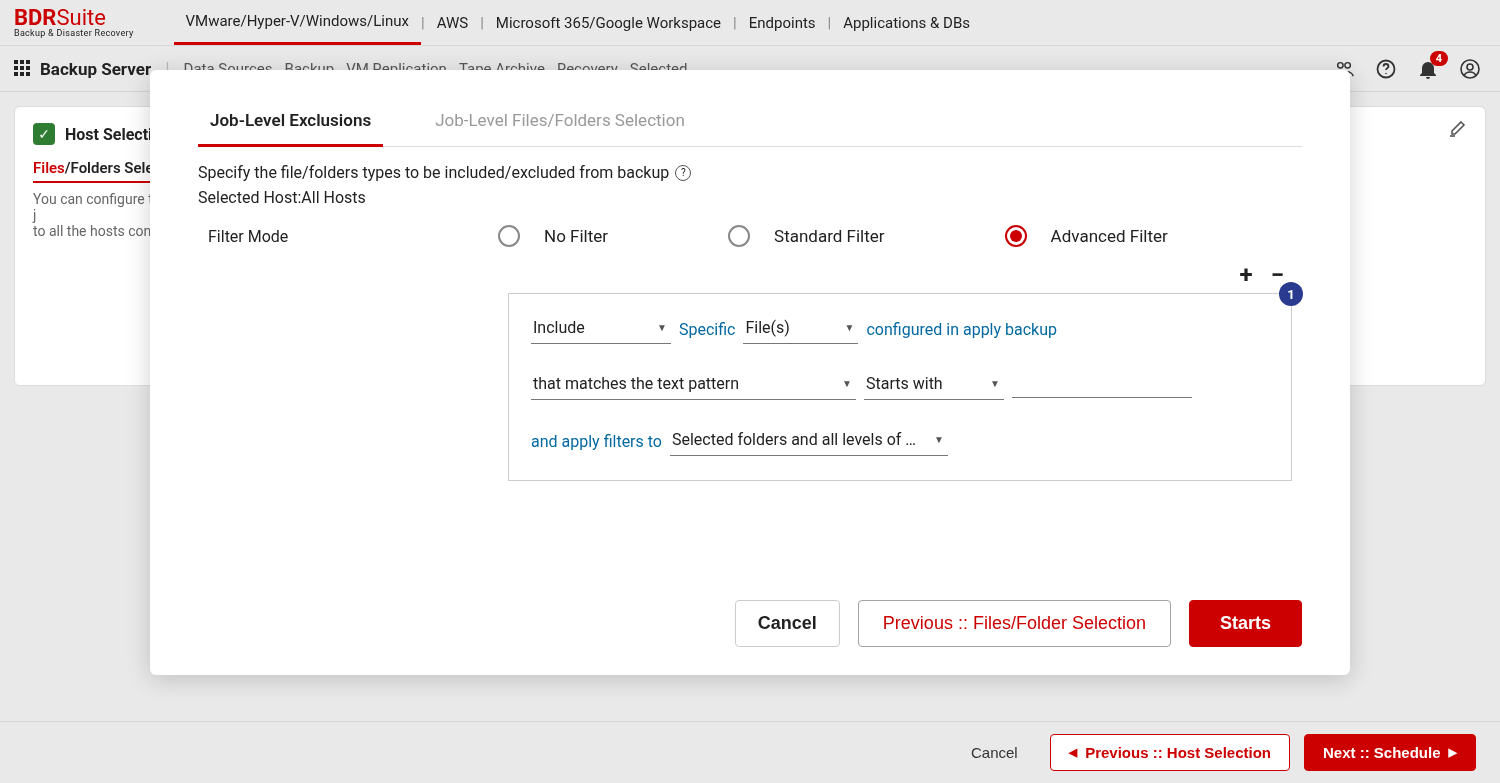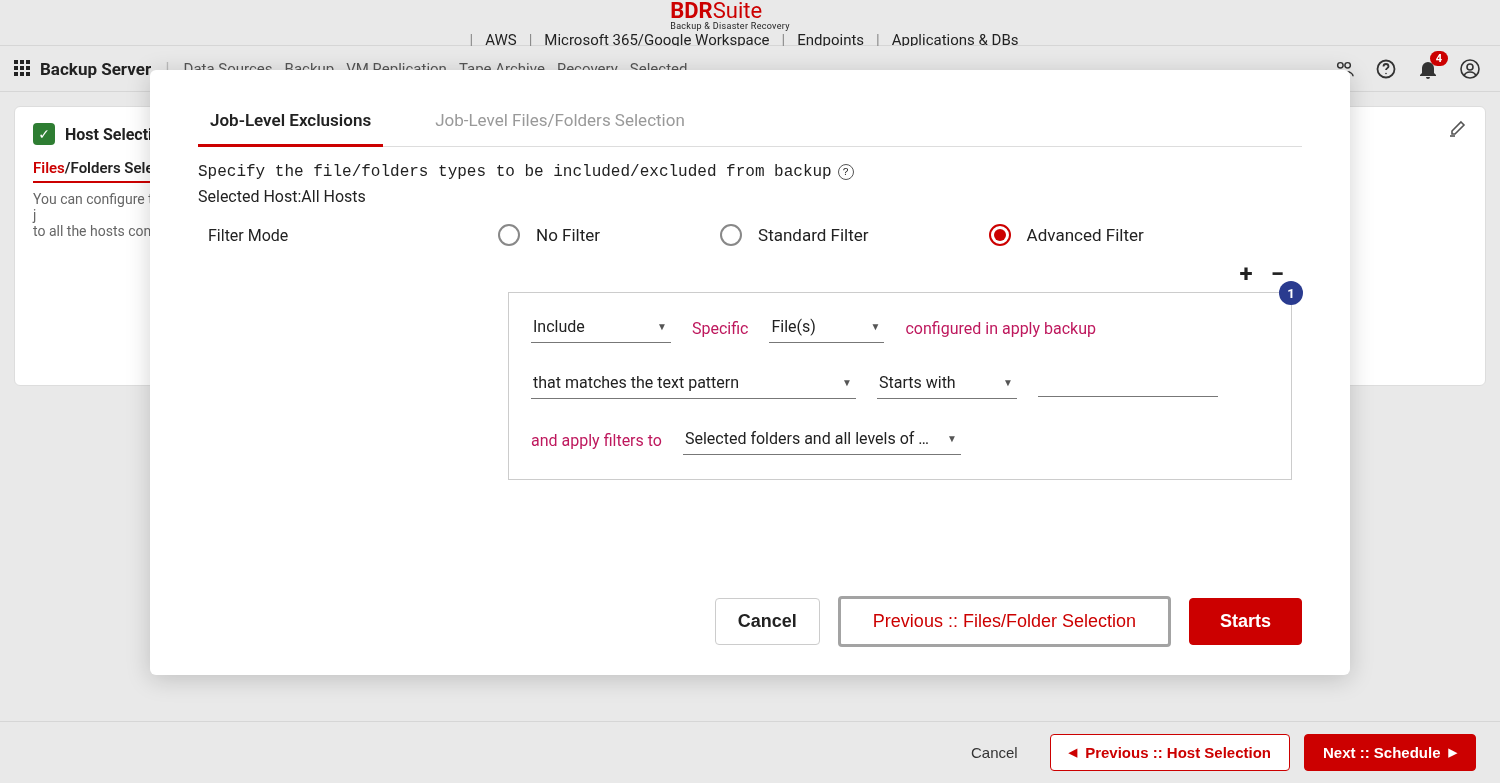--- a/index.html
+++ b/index.html
@@ -1,19 +1,19 @@
 <!DOCTYPE html>
 <html><head>
 <meta charset="utf-8">
 <style>
   * { box-sizing: border-box; margin: 0; padding: 0; }
   body { font-family: -apple-system, "Segoe UI", Roboto, "Helvetica Neue", Arial, sans-serif; background: #e9e9e9; color: #222; width: 1500px; height: 783px; overflow: hidden; position: relative; font-size: 15px; }
 
   
-  .topbar { display: flex; align-items: center; height: 46px; padding: 0 14px; background: #e9e9e9; border-bottom: 1px solid #d6d6d6; flex-direction: column; }
+  .topbar { display: flex; align-items: center; height: 46px; padding: 0 14px; background: #e9e9e9; border-bottom: 1px solid #d6d6d6; }
   .logo { display: flex; flex-direction: column; line-height: 1; margin-right: 40px; }
   .logo-main { font-size: 22px; font-weight: 700; color: #cc0000; letter-spacing: 0; }
   .logo-main .lite { font-weight: 400; }
   .logo-sub { font-size: 9px; color: #222; letter-spacing: 0.3px; }
   .topnav { display: flex; align-items: center; gap: 0; height: 100%; }
   .topnav-item { padding: 0 12px; font-size: 15px; color: #222; height: 100%; display: flex; align-items: center; cursor: pointer; }
   .topnav-item.active { border-bottom: 3px solid #cc0000; }
   .topnav-sep { color: #888; }
 
   
@@ -45,59 +45,60 @@
   .btn-plain { background: transparent; border: none; color: #333; }
   .btn-outline-red { background: #fff; border: 1px solid #cc0000; color: #cc0000; font-weight: 600; }
   .btn-red { background: #cc0000; border: 1px solid #cc0000; color: #fff; font-weight: 600; }
   .chev { font-size: 11px; }
 
   
   .modal { position: absolute; left: 150px; top: 70px; width: 1200px; height: 605px; background: #fff; border-radius: 6px; box-shadow: 0 4px 24px rgba(0,0,0,0.18); padding: 30px 48px 28px 48px; display: flex; flex-direction: column; }
   .modal-tabs { display: flex; gap: 40px; border-bottom: 1px solid #ddd; margin-bottom: 16px; }
   .modal-tab { padding: 10px 12px 14px 12px; font-size: 17px; color: #999; cursor: pointer; }
   .modal-tab.active { color: #222; font-weight: 600; border-bottom: 3px solid #cc0000; margin-bottom: -1px; }
-  .modal-desc { font-size: 16px; color: #222; display: flex; align-items: center; gap: 6px; margin-bottom: 6px; font-family: Liberation Mono, monospace; }
+  .modal-desc { font-size: 16px; color: #222; display: flex; align-items: center; gap: 6px; margin-bottom: 6px; }
   .help-circle { width: 16px; height: 16px; border: 1.5px solid #555; border-radius: 50%; font-size: 10px; display: inline-flex; align-items: center; justify-content: center; cursor: pointer; }
   .modal-sub { font-size: 16px; margin-bottom: 18px; }
 
   .filter-row { display: flex; align-items: center; }
   .filter-label { width: 300px; font-size: 16px; padding-left: 10px; }
   .radios { display: flex; gap: 120px; }
-  .radio { display: flex; align-items: center; gap: 16px; cursor: pointer; font-size: 17px; }
+  .radio { display: flex; align-items: center; gap: 24px; cursor: pointer; font-size: 17px; }
   .radio-circle { width: 22px; height: 22px; border: 2px solid #888; border-radius: 50%; display: flex; align-items: center; justify-content: center; }
   .radio.selected .radio-circle { border-color: #cc0000; }
   .radio.selected .radio-circle::after { content: ""; width: 12px; height: 12px; background: #cc0000; border-radius: 50%; }
 
   .rule-toolbar { display: flex; justify-content: flex-end; gap: 18px; padding: 16px 18px 6px 0; font-size: 24px; font-weight: 700; color: #222; }
   .rule-toolbar span { cursor: pointer; line-height: 1; }
 
   .rule-box { margin-left: 310px; width: 784px; border: 1px solid #ccc; padding: 20px 22px 24px 22px; position: relative; display: flex; flex-direction: column; gap: 26px; }
   .rule-badge { position: absolute; top: -12px; right: -12px; width: 24px; height: 24px; background: #2a3b8f; color: #fff; border-radius: 50%; display: flex; align-items: center; justify-content: center; font-size: 13px; font-weight: 700; }
-  .rule-line { display: flex; align-items: center; gap: 21px; font-size: 16px; }
+  .rule-line { display: flex; align-items: center; gap: 8px; font-size: 16px; }
   .select-like { border: none; border-bottom: 1px solid #777; background: transparent; font-size: 16px; padding: 4px 28px 6px 2px; cursor: pointer; position: relative; display: inline-flex; align-items: center; min-width: 110px; }
   .select-like .caret { position: absolute; right: 4px; font-size: 10px; color: #555; }
-  .static-text { color: #be185d; }
+  .static-text { color: #0369a1; }
   .text-input { border: none; border-bottom: 1px solid #777; background: transparent; height: 26px; width: 180px; font-size: 15px; }
 
   .modal-footer { margin-top: auto; display: flex; justify-content: flex-end; align-items: center; gap: 18px; }
   .btn-outline-grey { background: #fff; border: 1px solid #ccc; color: #222; font-weight: 600; font-size: 18px; padding: 12px 22px; }
-  .btn-outline-red-lg { background: #fff; border: 3px solid #a3a3a3; color: #cc0000; font-weight: 400; font-size: 18px; padding: 12px 32px; }
+  .btn-outline-red-lg { background: #fff; border: 1px solid #a3a3a3; color: #cc0000; font-weight: 400; font-size: 18px; padding: 12px 24px; }
   .btn-red-lg { background: #cc0000; border: 1px solid #cc0000; color: #fff; font-weight: 700; font-size: 18px; padding: 12px 30px; }
 
   svg { display: block; }
 </style>
 </head>
 <body>
 
 <div class="topbar">
   <div class="logo">
     <span class="logo-main"><span>BDR</span><span class="lite">Suite</span></span>
     <span class="logo-sub">Backup &amp; Disaster Recovery</span>
   </div>
   <div class="topnav">
+    <div class="topnav-item active">VMware/Hyper-V/Windows/Linux</div>
     <span class="topnav-sep">|</span>
     <div class="topnav-item">AWS</div>
     <span class="topnav-sep">|</span>
     <div class="topnav-item">Microsoft 365/Google Workspace</div>
     <span class="topnav-sep">|</span>
     <div class="topnav-item">Endpoints</div>
     <span class="topnav-sep">|</span>
     <div class="topnav-item">Applications &amp; DBs</div>
   </div>
 </div>

